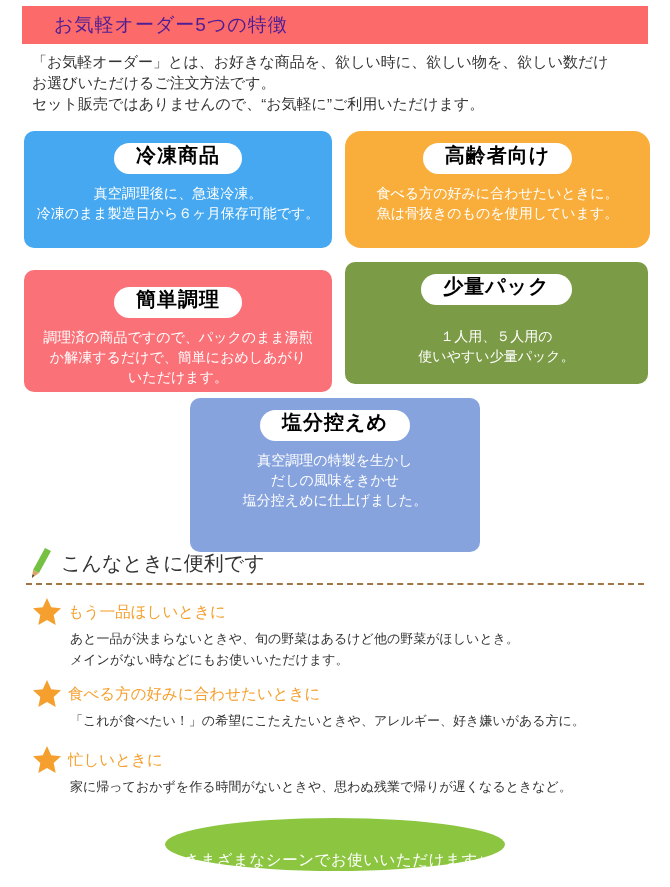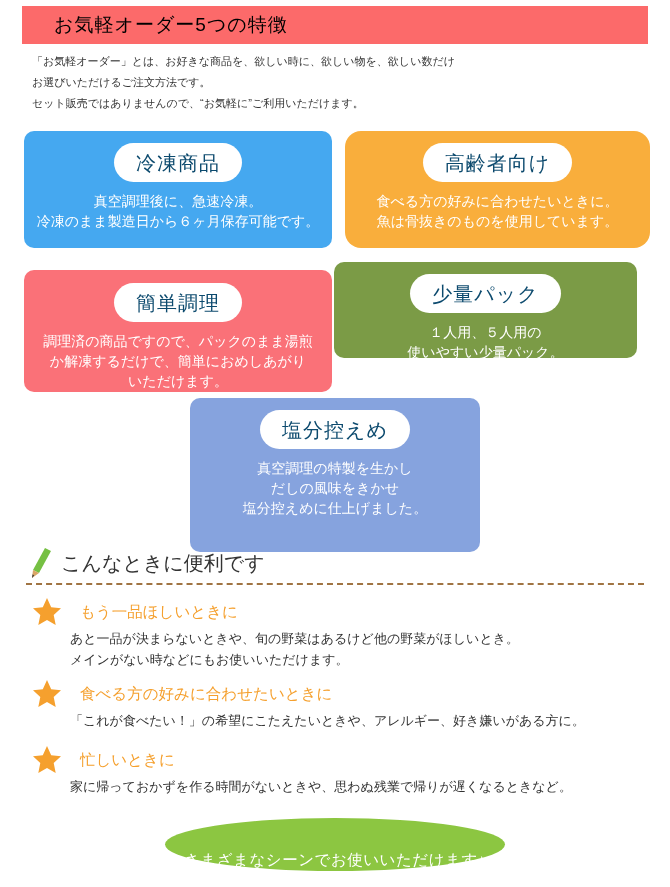--- a/index.html
+++ b/index.html
@@ -15,74 +15,73 @@
 
   
   .header-band {
     position: absolute;
     left: 22px; top: 6px;
     width: 626px; height: 38px;
     background: #FC6A6A;
     display: flex; align-items: center;
   }
   .header-title {
-    color: #000000;
+    color: #4c1d95;
     font-size: 19px;
     letter-spacing: 1px;
-    padding-left: 14px;
+    padding-left: 32px;
     font-weight: 400;
     white-space: nowrap;
-    margin-left: 18px;
   }
 
   
   .intro {
     position: absolute;
     left: 32px; top: 51px;
     width: 610px;
-    font-size: 11px;
+    font-size: 15px;
     line-height: 21px;
     color: #333333;
   }
   .intro div { white-space: nowrap; }
 
   
   .cards { position: absolute; left: 0; top: 0; width: 670px; height: 525px; }
   .card {
     position: absolute;
     border-radius: 10px;
     display: flex;
     flex-direction: column;
     align-items: center;
   }
   .card-pill {
     background: #ffffff;
     border-radius: 22px;
-    color: #0c4a6e;
+    color: #000000;
     font-size: 20px;
-    font-weight: 400;
+    font-weight: 700;
     letter-spacing: 1px;
-    padding: 8px 22px 6px 22px;
+    padding: 0 22px 6px 22px;
     white-space: nowrap;
     line-height: 1.25;
   }
   .card-desc {
     color: #ffffff;
     font-size: 14px;
     line-height: 20px;
     text-align: center;
     margin-top: 9px;
   }
   .card-desc div { white-space: nowrap; }
 
   
   .card-0 { left: 24px;  top: 131px; width: 308px; height: 117px; background: #45A8F0; }
   .card-1 { left: 345px; top: 131px; width: 305px; height: 117px; background: #F9AE3C; border-radius: 16px; }
   .card-2 { left: 24px;  top: 270px; width: 308px; height: 122px; background: #FA7178; justify-content: center; }
-  .card-3 { left: 334px; top: 262px; width: 303px; height: 96px; background: #7B9B46; }
+  .card-3 { left: 345px; top: 262px; width: 303px; height: 122px; background: #7B9B46; gap: 12px; }
   .card-4 { left: 190px; top: 398px; width: 290px; height: 154px; background: #86A3DE; }
 
   .card-0 .card-pill,
   .card-1 .card-pill,
   .card-2 .card-pill,
   .card-3 .card-pill,
   .card-4 .card-pill { margin-top: 12px; }
 
   
   .section-head {
@@ -103,21 +102,21 @@
     border-top: 2px dashed #A07443;
   }
 
   
   .star-list { position: absolute; left: 0; top: 598px; width: 670px; }
   .star-item { position: absolute; width: 640px; }
   .star-item-0 { top: 0px; }
   .star-item-1 { top: 82px; }
   .star-item-2 { top: 148px; }
 
-  .star-row { display: flex; align-items: flex-start; gap: 18px; }
+  .star-row { display: flex; align-items: flex-start; gap: 6px; }
   .star-icon { width: 30px; height: 29px; flex: 0 0 30px; margin-top: -1px; }
   .star-title {
     color: #F5A02E;
     font-size: 15.5px;
     white-space: nowrap;
     line-height: 28px;
   }
   .star-body {
     margin-left: 70px;
     margin-top: 2px;

